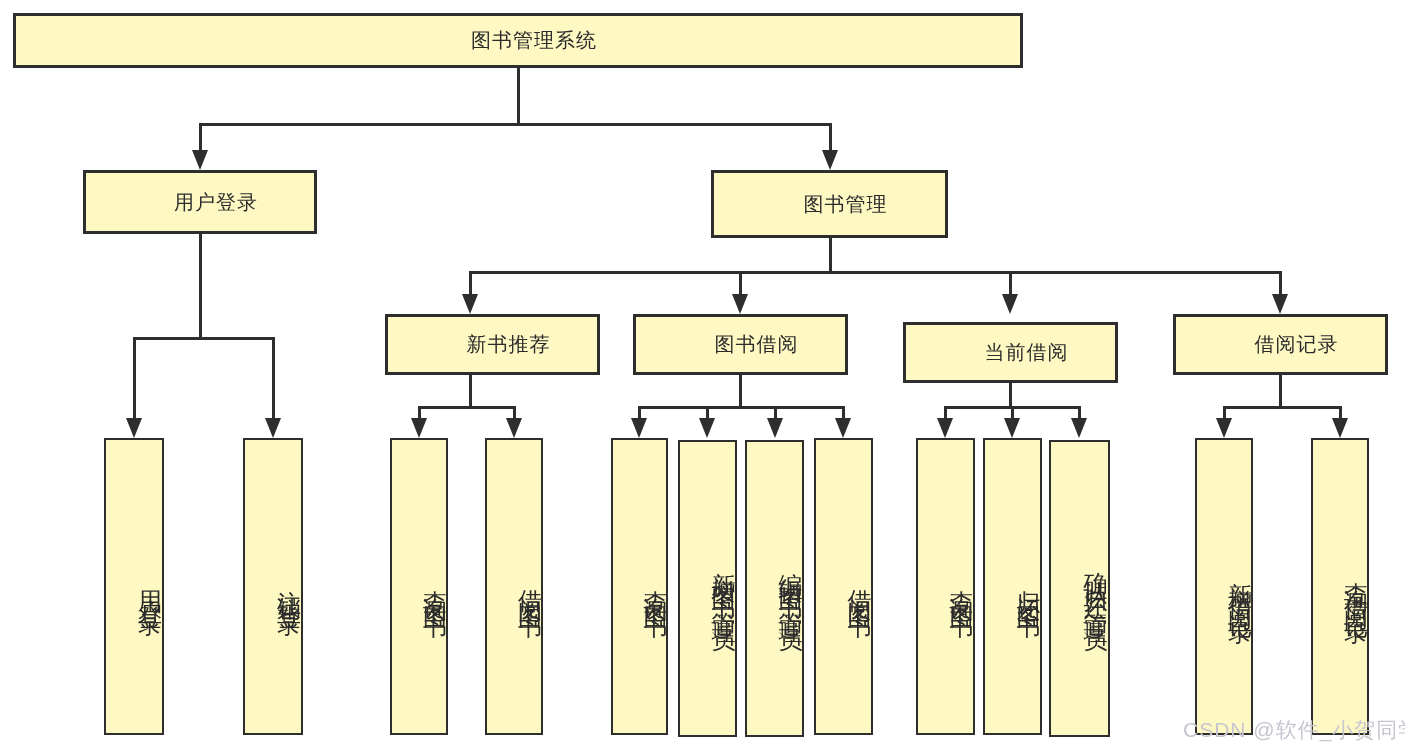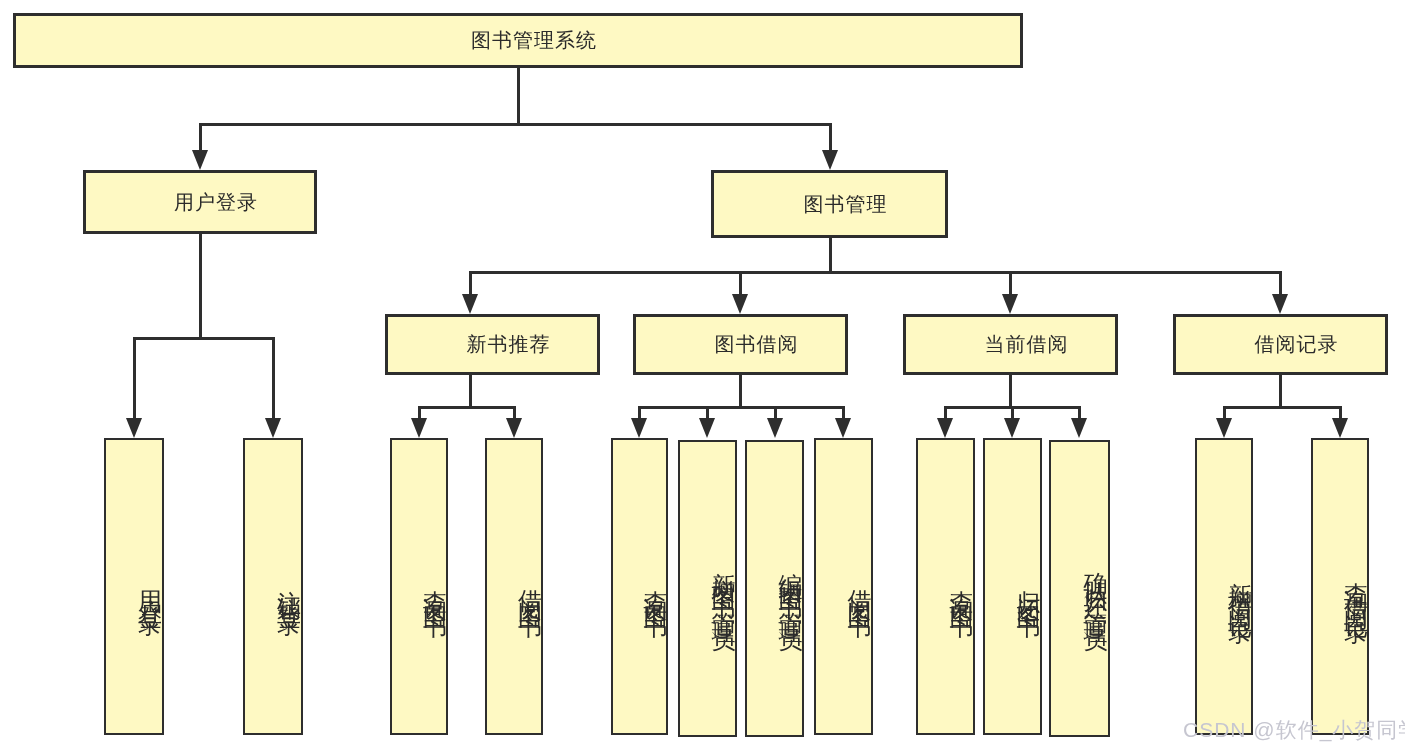--- a/index.html
+++ b/index.html
@@ -79,21 +79,21 @@
   <div class="a" style="left:1002px;top:294px;"></div>
   <div class="v" style="left:1279px;top:271px;height:27px;"></div>
   <div class="a" style="left:1272px;top:294px;"></div>
 
   <div class="box" style="left:363px;top:314px;width:215px;height:61px;margin-left:22px;">
     <span>新书推荐</span>
   </div>
   <div class="box" style="left:633px;top:314px;width:215px;height:61px;">
     <span>图书借阅</span>
   </div>
-  <div class="box" style="left:903px;top:314px;width:215px;height:61px;">
+  <div class="box" style="left:903px;top:322px;width:215px;height:61px;">
     <span>当前借阅</span>
   </div>
   <div class="box" style="left:1173px;top:314px;width:215px;height:61px;">
     <span>借阅记录</span>
   </div>
 
   <div class="v" style="left:469px;top:375px;height:31px;"></div>
   <div class="h" style="left:418px;top:406px;width:98px;"></div>
   <div class="v" style="left:418px;top:406px;height:16px;"></div>
   <div class="a" style="left:411px;top:418px;"></div>

